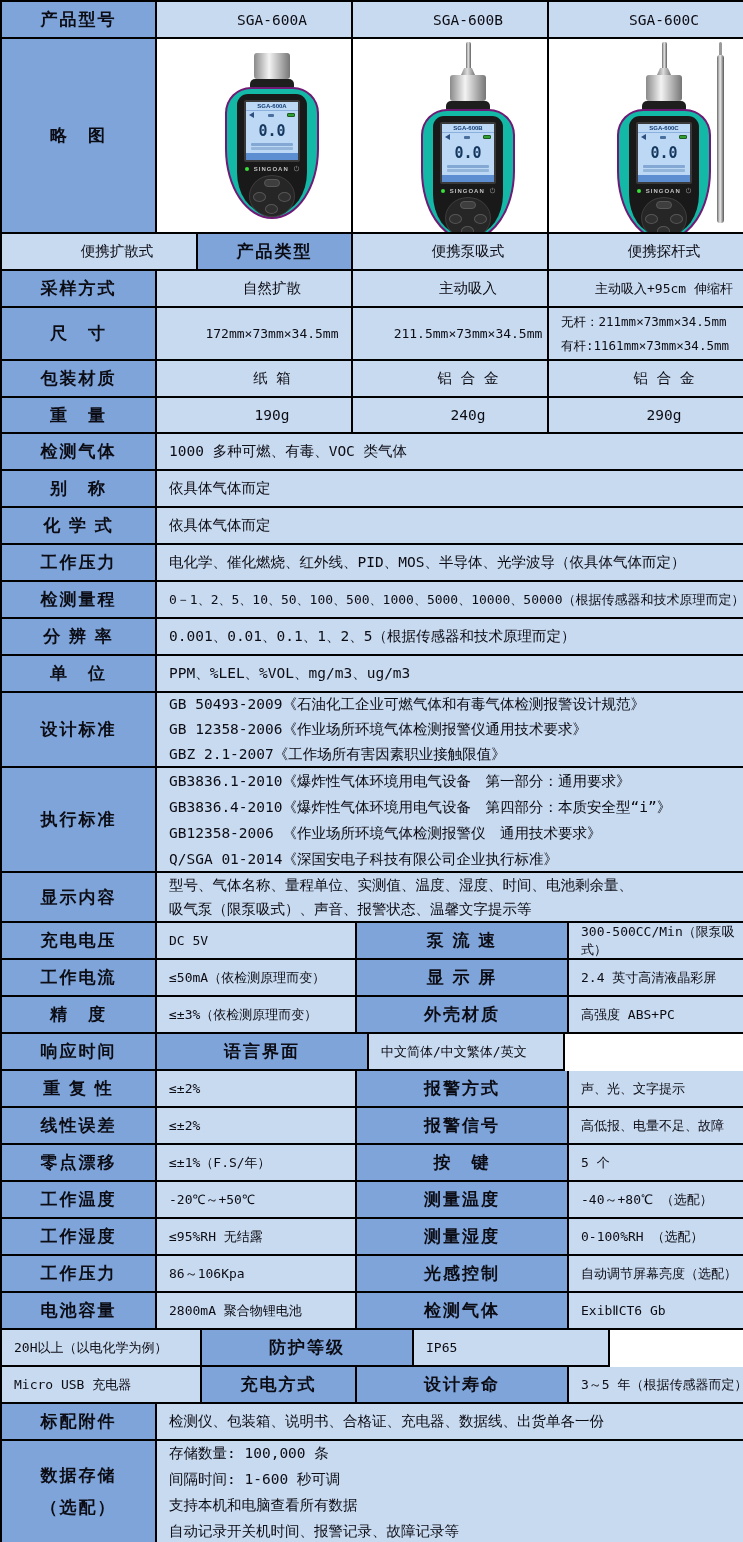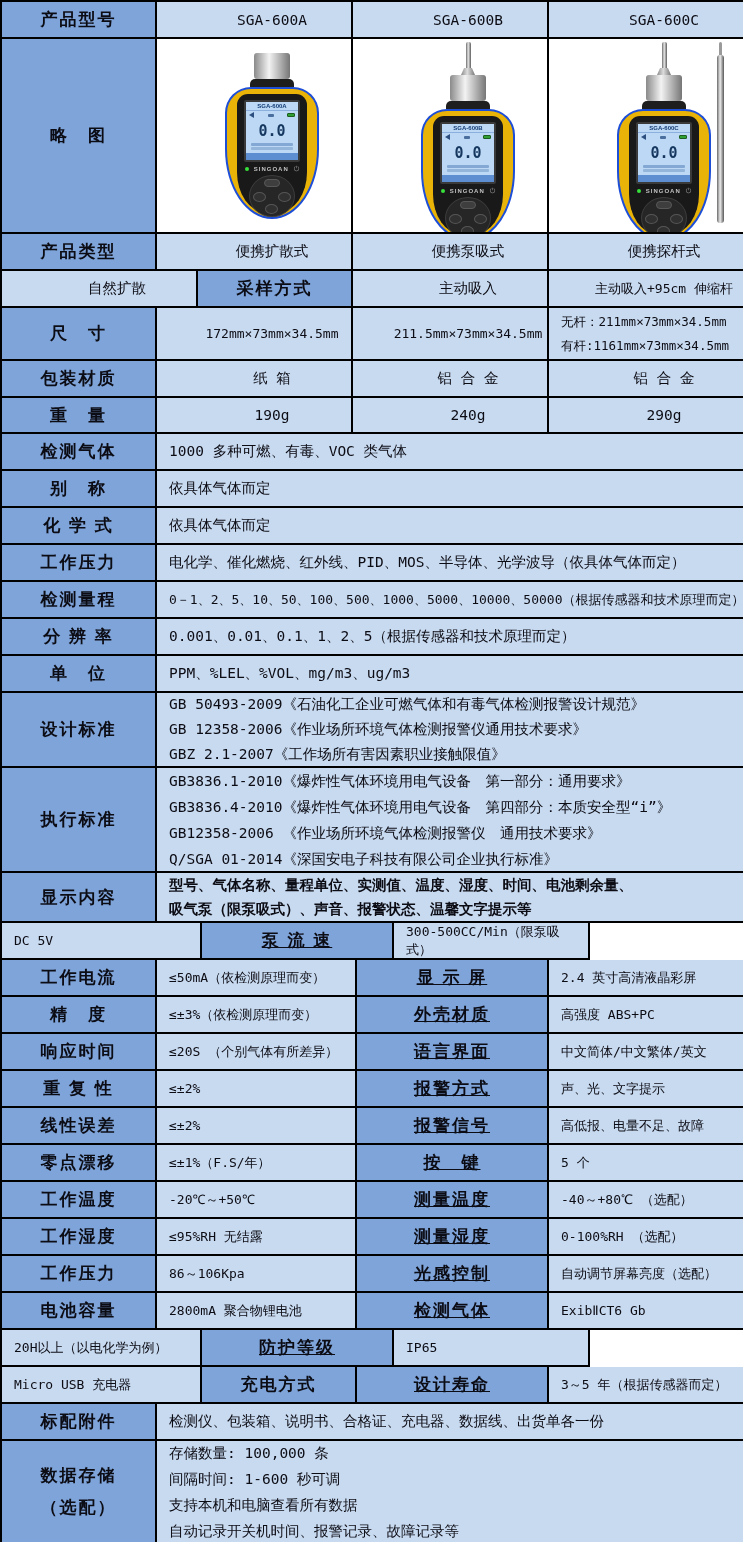--- a/index.html
+++ b/index.html
@@ -4,41 +4,41 @@
 <style>
   * { box-sizing: border-box; margin: 0; padding: 0; }
   body { background:#fff; font-family:"Liberation Sans", sans-serif; color:#0c0c14; }
   .tbl { width:745px; border-top:2px solid #000; border-left:2px solid #000; background:#fff; }
   .row { display:flex; }
   .c { border-right:2px solid #000; border-bottom:2px solid #000; display:flex; align-items:center; justify-content:center; overflow:hidden; }
   .lbl { background:#7EA4DA; font-weight:bold; font-size:17px; letter-spacing:2px; width:155px; flex:none; text-align:center; }
   .val { background:#C8DAF0; font-size:14.5px; font-family:"DejaVu Sans Mono","Liberation Mono",monospace; }
   .w1 { width:196px; flex:none;padding-left:36px; }
   .wv1 { width:200px; flex:none; }
-  .wl2 { width:192px; flex:none;text-decoration:underline; }
+  .wl2 { width:212px; flex:none; }
   .left { justify-content:flex-start; padding-left:12px; padding-right:6px; text-align:left; }
   .lines { flex-direction:column; align-items:flex-start; justify-content:center; }
   .h37 { height:37px; } .h36 { height:36px; } .h53 { height:53px; } .h50 { height:50px; }
   .h75 { height:75px; } .h105 { height:105px; } .h195 { height:195px; } .h104 { height:104px; }
-  .lh25 > div { line-height:25px; } .lh26 > div { line-height:26px; } .lh24 > div { line-height:24px;font-weight:bold; }
+  .lh25 > div { line-height:25px; } .lh26 > div { line-height:26px; } .lh24 > div { line-height:24px; }
   .tight { font-size:13px; white-space:nowrap; }
   .small { font-size:13px; }
   .dim3 { font-size:12.5px; line-height:24px; }
   .mono { font-family:"DejaVu Sans Mono","Liberation Mono",monospace; }
   .stacklbl { flex-direction:column; line-height:32px; }
   .imgcell { background:#fff; position:relative; justify-content:center; align-items:flex-start; }
 
   
   .dev { display:flex; flex-direction:column; align-items:center; margin-top:14px; }
   .devB, .devC { margin-top:3px; }
   .probe { width:5px; height:26px; background:linear-gradient(90deg,#6d6d6d,#e6e6e6 45%,#5c5c5c); border-radius:2px 2px 0 0; }
   .cone { width:14px; height:7px; background:linear-gradient(90deg,#8a8a8a,#dcdcdc 45%,#777); clip-path:polygon(22% 0,78% 0,100% 100%,0 100%); }
   .cap { width:36px; height:26px; background:linear-gradient(90deg,#8a8a8a,#f3f3f3 42%,#767676); border-radius:3px; }
   .collar { width:44px; height:8px; background:#1e1e1e; border-radius:5px 5px 0 0; }
-  .bodyy { width:94px; height:132px; background:#eab308; border:2px solid #1d4ed8;
+  .bodyy { width:94px; height:132px; background:#14b8a6; border:2px solid #701a75;
            border-radius:26px 26px 47px 47px / 26px 26px 70px 70px; position:relative; }
   .panel { position:absolute; left:10px; top:5px; width:70px; height:118px; background:#191919;
            border-radius:11px 11px 28px 28px / 11px 11px 40px 40px; }
   .screen { margin:6px auto 0; width:56px; height:62px; background:#bcd8f4; border:2px solid #3a3a3a;
             border-radius:2px; display:flex; flex-direction:column; overflow:hidden; }
   .s-title { height:9px; font-size:6px; line-height:9px; text-align:center; color:#123a73; font-weight:bold;
              border-bottom:1px solid #8cb0dd; white-space:nowrap; }
   .s-icons { height:8px; display:flex; align-items:center; justify-content:space-between; padding:0 3px; }
   .spk { width:0; height:0; border-top:3px solid transparent; border-bottom:3px solid transparent; border-right:5px solid #2c4f80; }
   .sig { width:6px; height:3px; background:#4a6f9e; border-radius:1px; }
@@ -178,28 +178,28 @@
               <span class="key kd"></span>
             </div>
           </div>
         </div>
       </div>
       <div class="rod"></div>
     </div>
   </div>
 
   <div class="row h37">
+    <div class="c val w1">便携扩散式</div>
     <div class="c lbl h37">产品类型</div>
-    <div class="c val w1">便携扩散式</div>
     <div class="c val w1">便携泵吸式</div>
     <div class="c val w1">便携探杆式</div>
   </div>
   <div class="row h37">
+    <div class="c lbl h37">采样方式</div>
     <div class="c val w1">自然扩散</div>
-    <div class="c lbl h37">采样方式</div>
     <div class="c val w1">主动吸入</div>
     <div class="c val w1 small">主动吸入+95cm 伸缩杆</div>
   </div>
 
   <div class="row h53">
     <div class="c lbl h53">尺　寸</div>
     <div class="c val w1 small">172mm×73mm×34.5mm</div>
     <div class="c val w1 small">211.5mm×73mm×34.5mm</div>
     <div class="c val w1 lines dim3 left">
       <div>无杆：211mm×73mm×34.5mm</div>
@@ -270,39 +270,39 @@
 
   <div class="row h50">
     <div class="c lbl h50">显示内容</div>
     <div class="c val left lines lh24 h50" style="flex:1">
       <div>型号、气体名称、量程单位、实测值、温度、湿度、时间、电池剩余量、</div>
       <div>吸气泵（限泵吸式）、声音、报警状态、温馨文字提示等</div>
     </div>
   </div>
 
   <div class="row h37">
+      <div class="c lbl h37">充电电压</div>
       <div class="c val left wv1 small">DC 5V</div>
       <div class="c lbl wl2 h37">泵 流 速</div>
       <div class="c val left w1 small">300-500CC/Min（限泵吸式）</div>
     </div>
   <div class="row h37">
       <div class="c lbl h37">工作电流</div>
       <div class="c val left wv1 small">≤50mA（依检测原理而变）</div>
       <div class="c lbl wl2 h37">显 示 屏</div>
       <div class="c val left w1 small">2.4 英寸高清液晶彩屏</div>
     </div>
   <div class="row h37">
       <div class="c lbl h37">精　度</div>
       <div class="c val left wv1 small">≤±3%（依检测原理而变）</div>
       <div class="c lbl wl2 h37">外壳材质</div>
       <div class="c val left w1 small">高强度 ABS+PC</div>
     </div>
   <div class="row h37">
       <div class="c lbl h37">响应时间</div>
-      <div class="c val left wv1 small">≤20S （个别气体有所差异）</div>
       <div class="c lbl wl2 h37">语言界面</div>
       <div class="c val left w1 small">中文简体/中文繁体/英文</div>
     </div>
   <div class="row h37">
       <div class="c lbl h37">重 复 性</div>
       <div class="c val left wv1 small">≤±2%</div>
       <div class="c lbl wl2 h37">报警方式</div>
       <div class="c val left w1 small">声、光、文字提示</div>
     </div>
   <div class="row h37">

